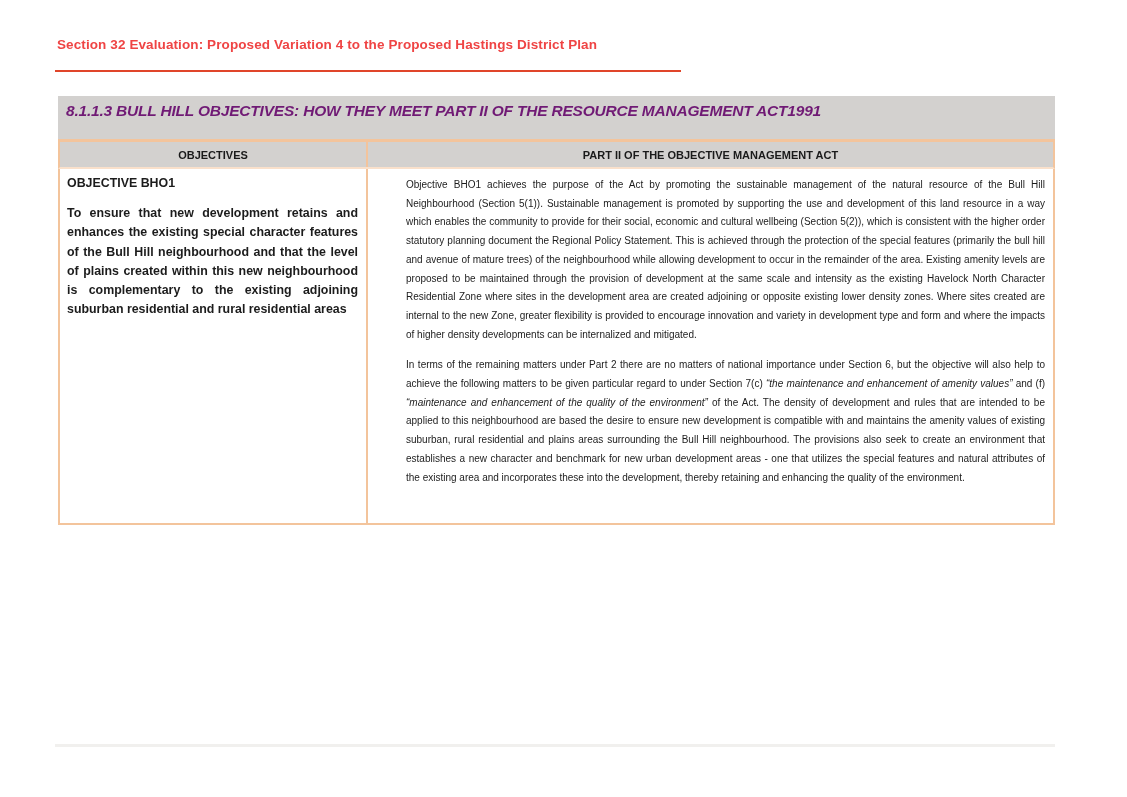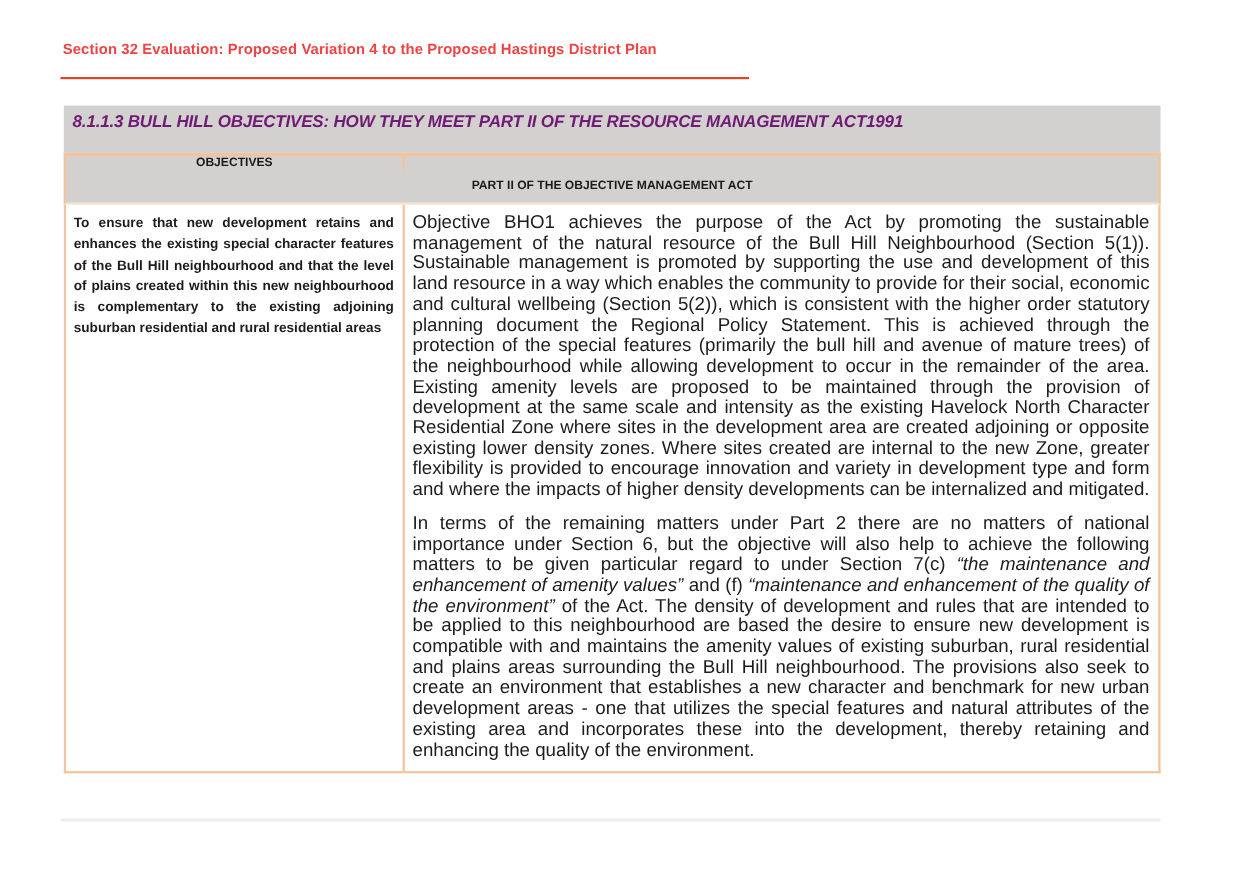--- a/index.html
+++ b/index.html
@@ -51,22 +51,21 @@
     letter-spacing: -0.2px;
     font-style: italic;
   }
   .header-row {
     display: flex;
     border-top: 3px solid #f3c49c;
     border-left: 2px solid #f3c49c;
     border-right: 2px solid #f3c49c;
     border-bottom: 2px solid #f9e0cb;
     background: #d3d1cf;
-    height: 47px;
-    flex-direction: column;
+    height: 30px;
   }
   .header-cell {
     display: flex;
     align-items: center;
     justify-content: center;
     font-size: 11px;
     font-weight: bold;
     color: #1a1a1a;
   }
   .header-cell.col-left {
@@ -96,23 +95,24 @@
     font-weight: bold;
     margin-bottom: 14px;
   }
   .objective-body {
     font-size: 12.4px;
     font-weight: bold;
     line-height: 19.3px;
     text-align: justify;
   }
   .rma-para {
-    font-size: 17px;
+    font-size: 10px;
     line-height: 18.7px;
     text-align: justify;
+    margin-left: 31px;
   }
   .rma-para + .rma-para { margin-top: 12px; }
   .italic { font-style: italic; }
 
   
   .footer-rule {
     position: absolute;
     left: 55px;
     top: 744px;
     width: 1000px;
@@ -134,20 +134,21 @@
     <div class="table-title">8.1.1.3 BULL HILL OBJECTIVES:  HOW THEY MEET PART II OF THE RESOURCE MANAGEMENT ACT1991</div>
 
     <div class="header-row">
       <div class="header-cell col-left">OBJECTIVES</div>
       <div class="header-cell col-right">PART II OF THE OBJECTIVE MANAGEMENT ACT</div>
     </div>
 
     <div class="body-row">
 
       <div class="body-cell col-left">
+        <div class="objective-heading">OBJECTIVE BHO1</div>
         <div class="objective-body">To ensure that new development retains and enhances the existing special character features of the Bull Hill neighbourhood and that the level of plains created within this new neighbourhood is complementary to the existing adjoining suburban residential and rural residential areas</div>
       </div>
 
       <div class="body-cell col-right">
         <p class="rma-para">Objective BHO1 achieves the purpose of the Act by promoting the sustainable management of the natural resource of the Bull Hill Neighbourhood (Section 5(1)).  Sustainable management is promoted by supporting the use and development of this land resource in a way which enables the community to provide for their social, economic and cultural wellbeing (Section 5(2)), which is consistent with the higher order statutory planning document the Regional Policy Statement.  This is achieved through the protection of the special features (primarily the bull hill and avenue of mature trees) of the neighbourhood while allowing development to occur in the remainder of the area.   Existing amenity levels are proposed to be maintained through the provision of development at the same scale and intensity as the existing Havelock North Character Residential Zone where sites in the development area are created adjoining or opposite existing lower density zones.  Where sites created are internal to the new Zone, greater flexibility is provided to encourage innovation and variety in development type and form and where the impacts of higher density developments can be internalized and mitigated.</p>
         <p class="rma-para"><span>In terms of the remaining matters under Part 2 there are no matters of national importance under Section 6, but the objective will also help to achieve the following matters to be given particular regard to under Section 7(c) </span><span class="italic">“the maintenance and enhancement of amenity values”</span><span> and (f) </span><span class="italic">“maintenance and enhancement of the quality of the environment”</span><span> of the Act.  The density of development and rules that are intended to be applied to this neighbourhood are based the desire to ensure new development is compatible with and maintains the amenity values of existing suburban, rural residential and plains areas surrounding the Bull Hill neighbourhood.  The provisions also seek to create an environment that establishes a new character and benchmark for new urban development areas - one that utilizes the special features and natural attributes of the existing area and incorporates these into the development, thereby retaining and enhancing the quality of the environment.</span></p>
       </div>
 
     </div>
   </div>

